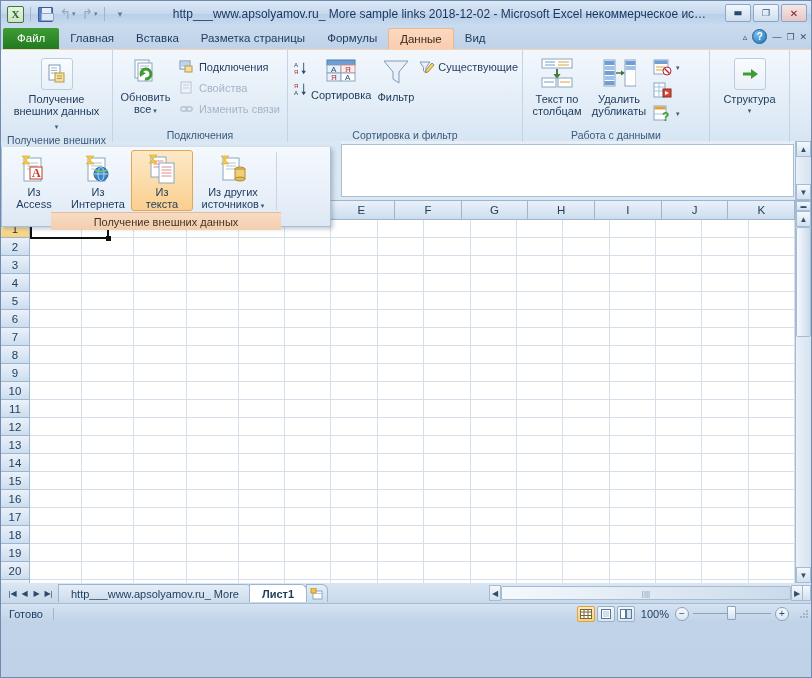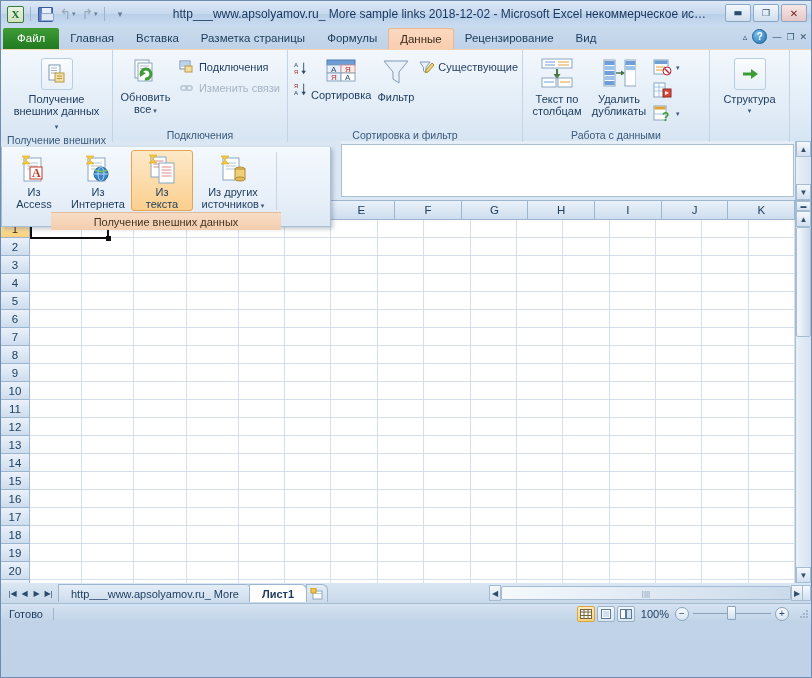--- a/index.html
+++ b/index.html
@@ -366,21 +366,20 @@
     </div>
   </div>
 
   <div class="tabbar">
     <div class="tab file">Файл</div>
     <div class="tab">Главная</div>
     <div class="tab">Вставка</div>
     <div class="tab">Разметка страницы</div>
     <div class="tab">Формулы</div>
     <div class="tab active">Данные</div>
-    <div class="tab">Рецензирование</div>
     <div class="tab">Вид</div>
     <div class="tabbar-right">
       <span class="mini-ctl">▵</span>
       <span class="help-circle">?</span>
       <span class="mini-ctl">—</span>
       <span class="mini-ctl">❐</span>
       <span class="mini-ctl">✕</span>
     </div>
   </div>
 
@@ -432,20 +431,30 @@
         <div style="display:flex;flex-direction:column;padding-top:2px">
           <div class="smallrow">
             <span class="sicon">
               <svg width="15" height="15" viewBox="0 0 15 15">
                 <rect x="1" y="2" width="10" height="8" fill="#fff" stroke="#6f8cb0"></rect>
                 <rect x="2" y="3" width="8" height="5" fill="#b9d4ec"></rect>
                 <rect x="6" y="7" width="7" height="6" fill="#f3dfa6" stroke="#b99a44"></rect>
               </svg>
             </span>
             <span>Подключения</span>
+          </div>
+          <div class="smallrow disabled">
+            <span class="sicon">
+              <svg width="15" height="15" viewBox="0 0 15 15">
+                <rect x="2" y="2" width="10" height="11" fill="#f0f3f6" stroke="#b7c4d2"></rect>
+                <line x1="4" y1="5" x2="10" y2="5" stroke="#c2ccd8"></line>
+                <line x1="4" y1="8" x2="10" y2="8" stroke="#c2ccd8"></line>
+              </svg>
+            </span>
+            <span>Свойства</span>
           </div>
           <div class="smallrow disabled">
             <span class="sicon">
               <svg width="15" height="15" viewBox="0 0 15 15">
                 <ellipse cx="5" cy="8" rx="3.2" ry="2.2" fill="none" stroke="#b7c4d2" stroke-width="1.4"></ellipse>
                 <ellipse cx="10" cy="8" rx="3.2" ry="2.2" fill="none" stroke="#b7c4d2" stroke-width="1.4"></ellipse>
               </svg>
             </span>
             <span>Изменить связи</span>
           </div>

